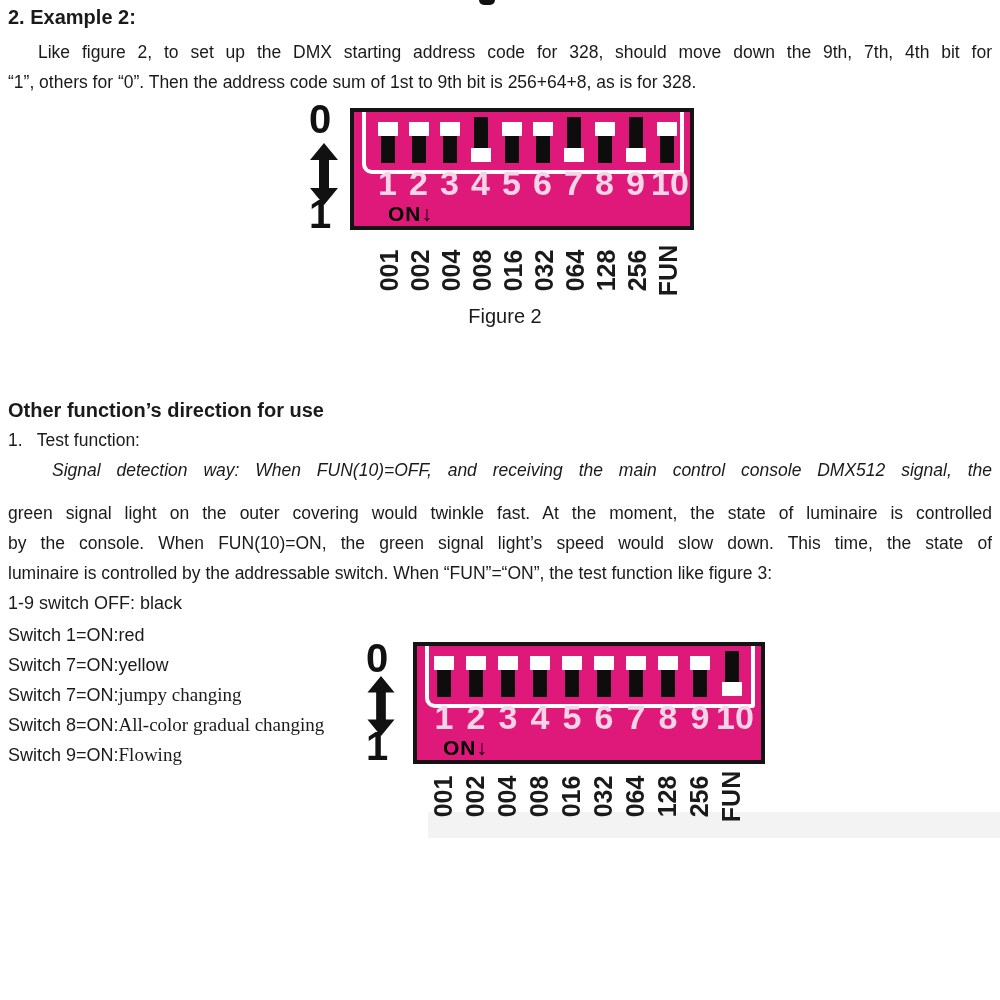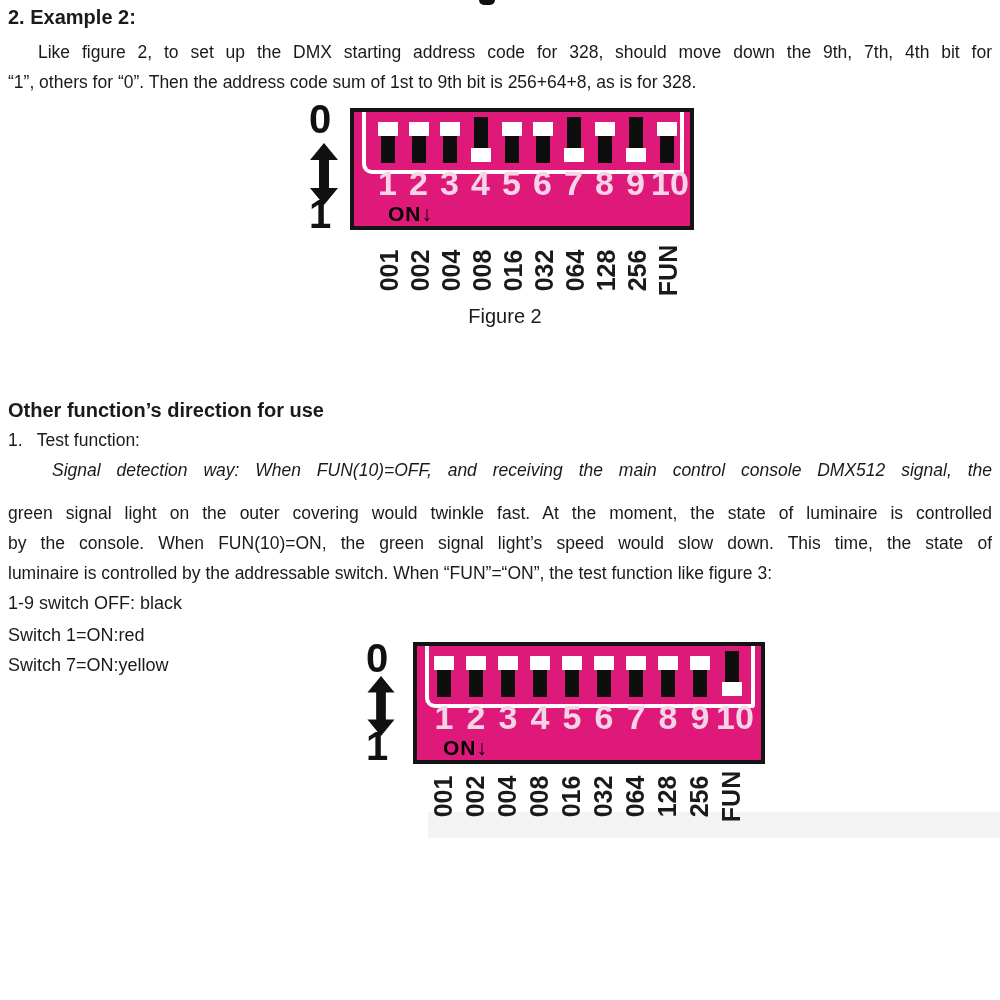--- a/index.html
+++ b/index.html
@@ -178,20 +178,23 @@
 <div class="abs tline prewrap" style="top:425px;">1.   Test function:</div>
 <div class="abs tline jline ind2" style="top:455px;">Signal detection way: When FUN(10)=OFF, and receiving the main control console DMX512 signal, the</div>
 <div class="abs tline jline" style="top:498px;">green signal light on the outer covering would twinkle fast. At the moment, the state of luminaire is controlled</div>
 <div class="abs tline jline" style="top:528px;">by the console. When FUN(10)=ON, the green signal light’s speed would slow down. This time, the state of</div>
 <div class="abs tline" style="top:558px;">luminaire is controlled by the addressable switch. When “FUN”=“ON”, the test function like figure 3:</div>
 <div class="abs tline" style="top:588px;font-size:18px;">1-9 switch OFF: black</div>
 
 <div class="abs sw-list" id="switch-list" style="top:620px;">
     <div class="sw-line"><span class="sw-prefix">Switch 1=ON:</span><span class="sw-val">red</span></div>
     <div class="sw-line"><span class="sw-prefix">Switch 7=ON:</span><span class="sw-val">yellow</span></div>
+    <div class="sw-line"><span class="sw-prefix">Switch 7=ON:</span><span class="sw-val serif">jumpy changing</span></div>
+    <div class="sw-line"><span class="sw-prefix">Switch 8=ON:</span><span class="sw-val serif">All-color gradual changing</span></div>
+    <div class="sw-line"><span class="sw-prefix">Switch 9=ON:</span><span class="sw-val serif">Flowing</span></div>
   </div>
 
 <div class="abs zero-one" style="left:366px;top:640px;">0</div>
 <svg class="abs arrow-svg" style="left:363px;top:676px;" width="36" height="60" viewBox="0 0 36 62">
   <path d="M18 0 L32 17 L23 17 L23 45 L32 45 L18 62 L4 45 L13 45 L13 17 L4 17 Z" fill="#111"></path>
 </svg>
 <div class="abs zero-one" style="left:366px;top:728px;">1</div>
 
 <div class="abs dipbox" id="fig3-box" style="left:413px;top:642px;width:352px;height:122px;">
   <div class="frame" style="left:8px;right:6px;height:58px;"></div>

